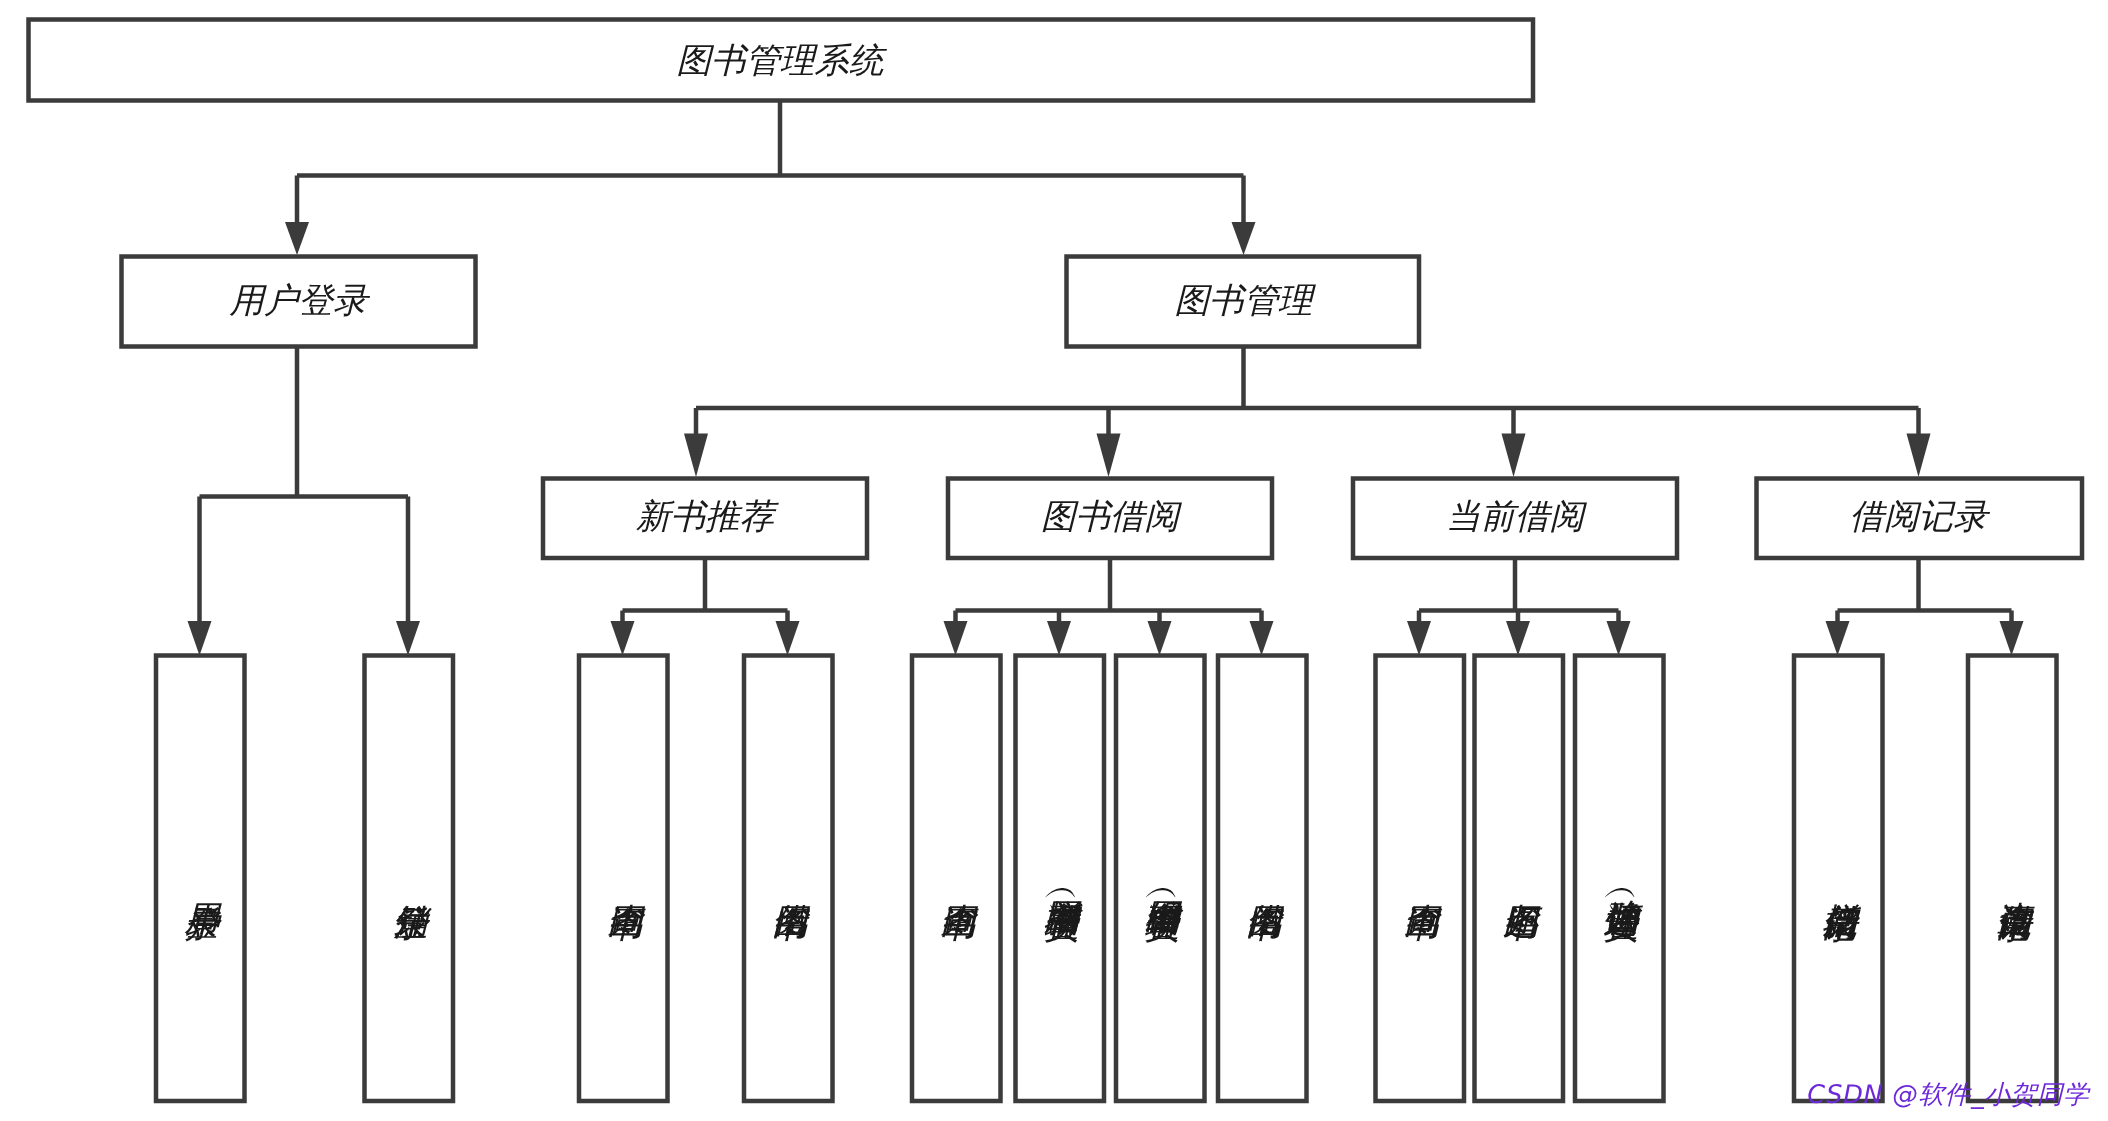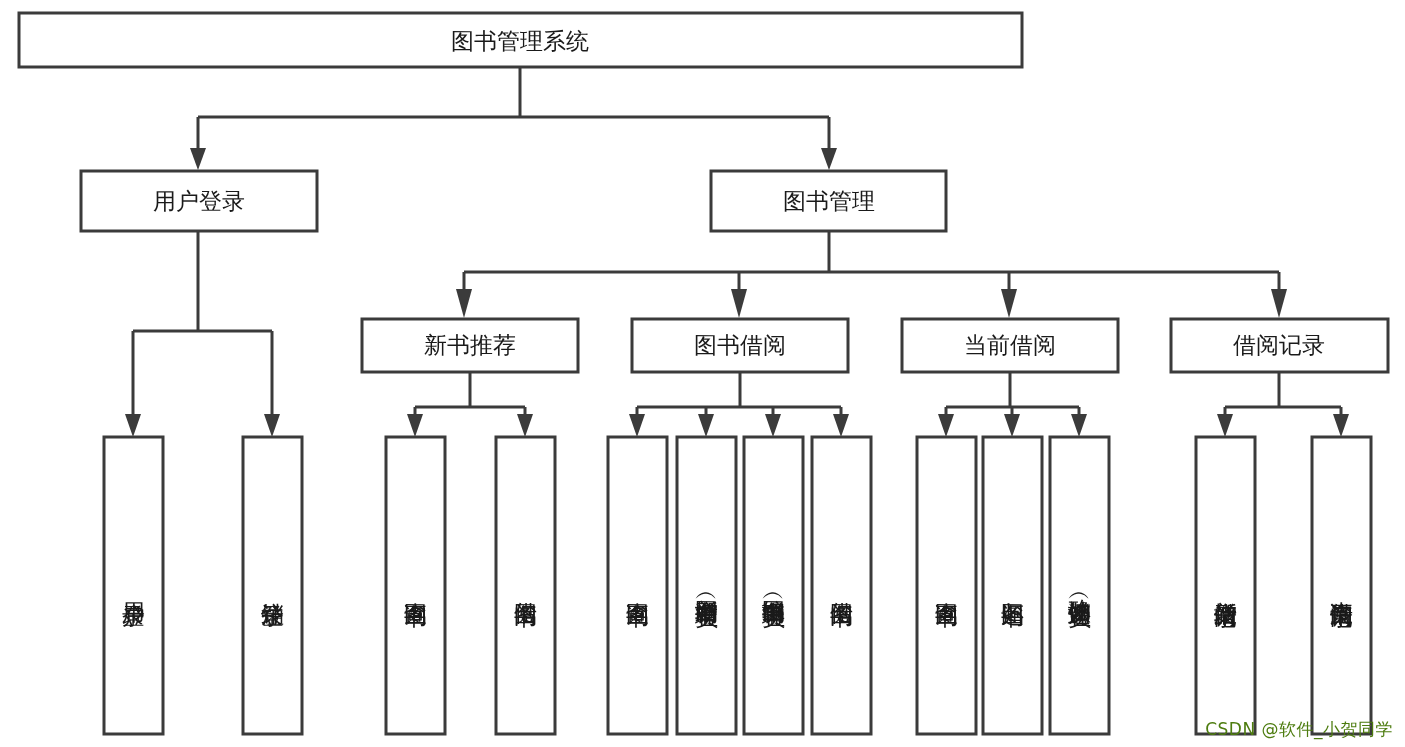--- a/index.html
+++ b/index.html
@@ -10,20 +10,21 @@
   }
   body {
     font-family: "DejaVu Sans", "Liberation Sans", sans-serif;
   }
   #diagram-root {
     position: relative;
     width: 1405px;
     height: 747px;
     background: #ffffff;
     overflow: hidden;
+    font-style: italic;
   }
   svg#tree-svg {
     position: absolute;
     left: 0;
     top: 0;
     width: 1405px;
     height: 747px;
   }
   .node-box {
     fill: #ffffff;
@@ -61,21 +62,21 @@
     letter-spacing: 1px;
     pointer-events: none;
     white-space: nowrap;
   }
   .watermark {
     position: absolute;
     right: 12px;
     bottom: 6px;
     font-family: "DejaVu Sans", "Liberation Sans", sans-serif;
     font-size: 17px;
-    color: #4d7c0f;
+    color: #6d28d9;
     letter-spacing: 0.5px;
     user-select: none;
   }
 </style>
 </head>
 <body>
 
 <div id="diagram-root">
 
   <svg id="tree-svg" viewBox="0 0 1405 747">

